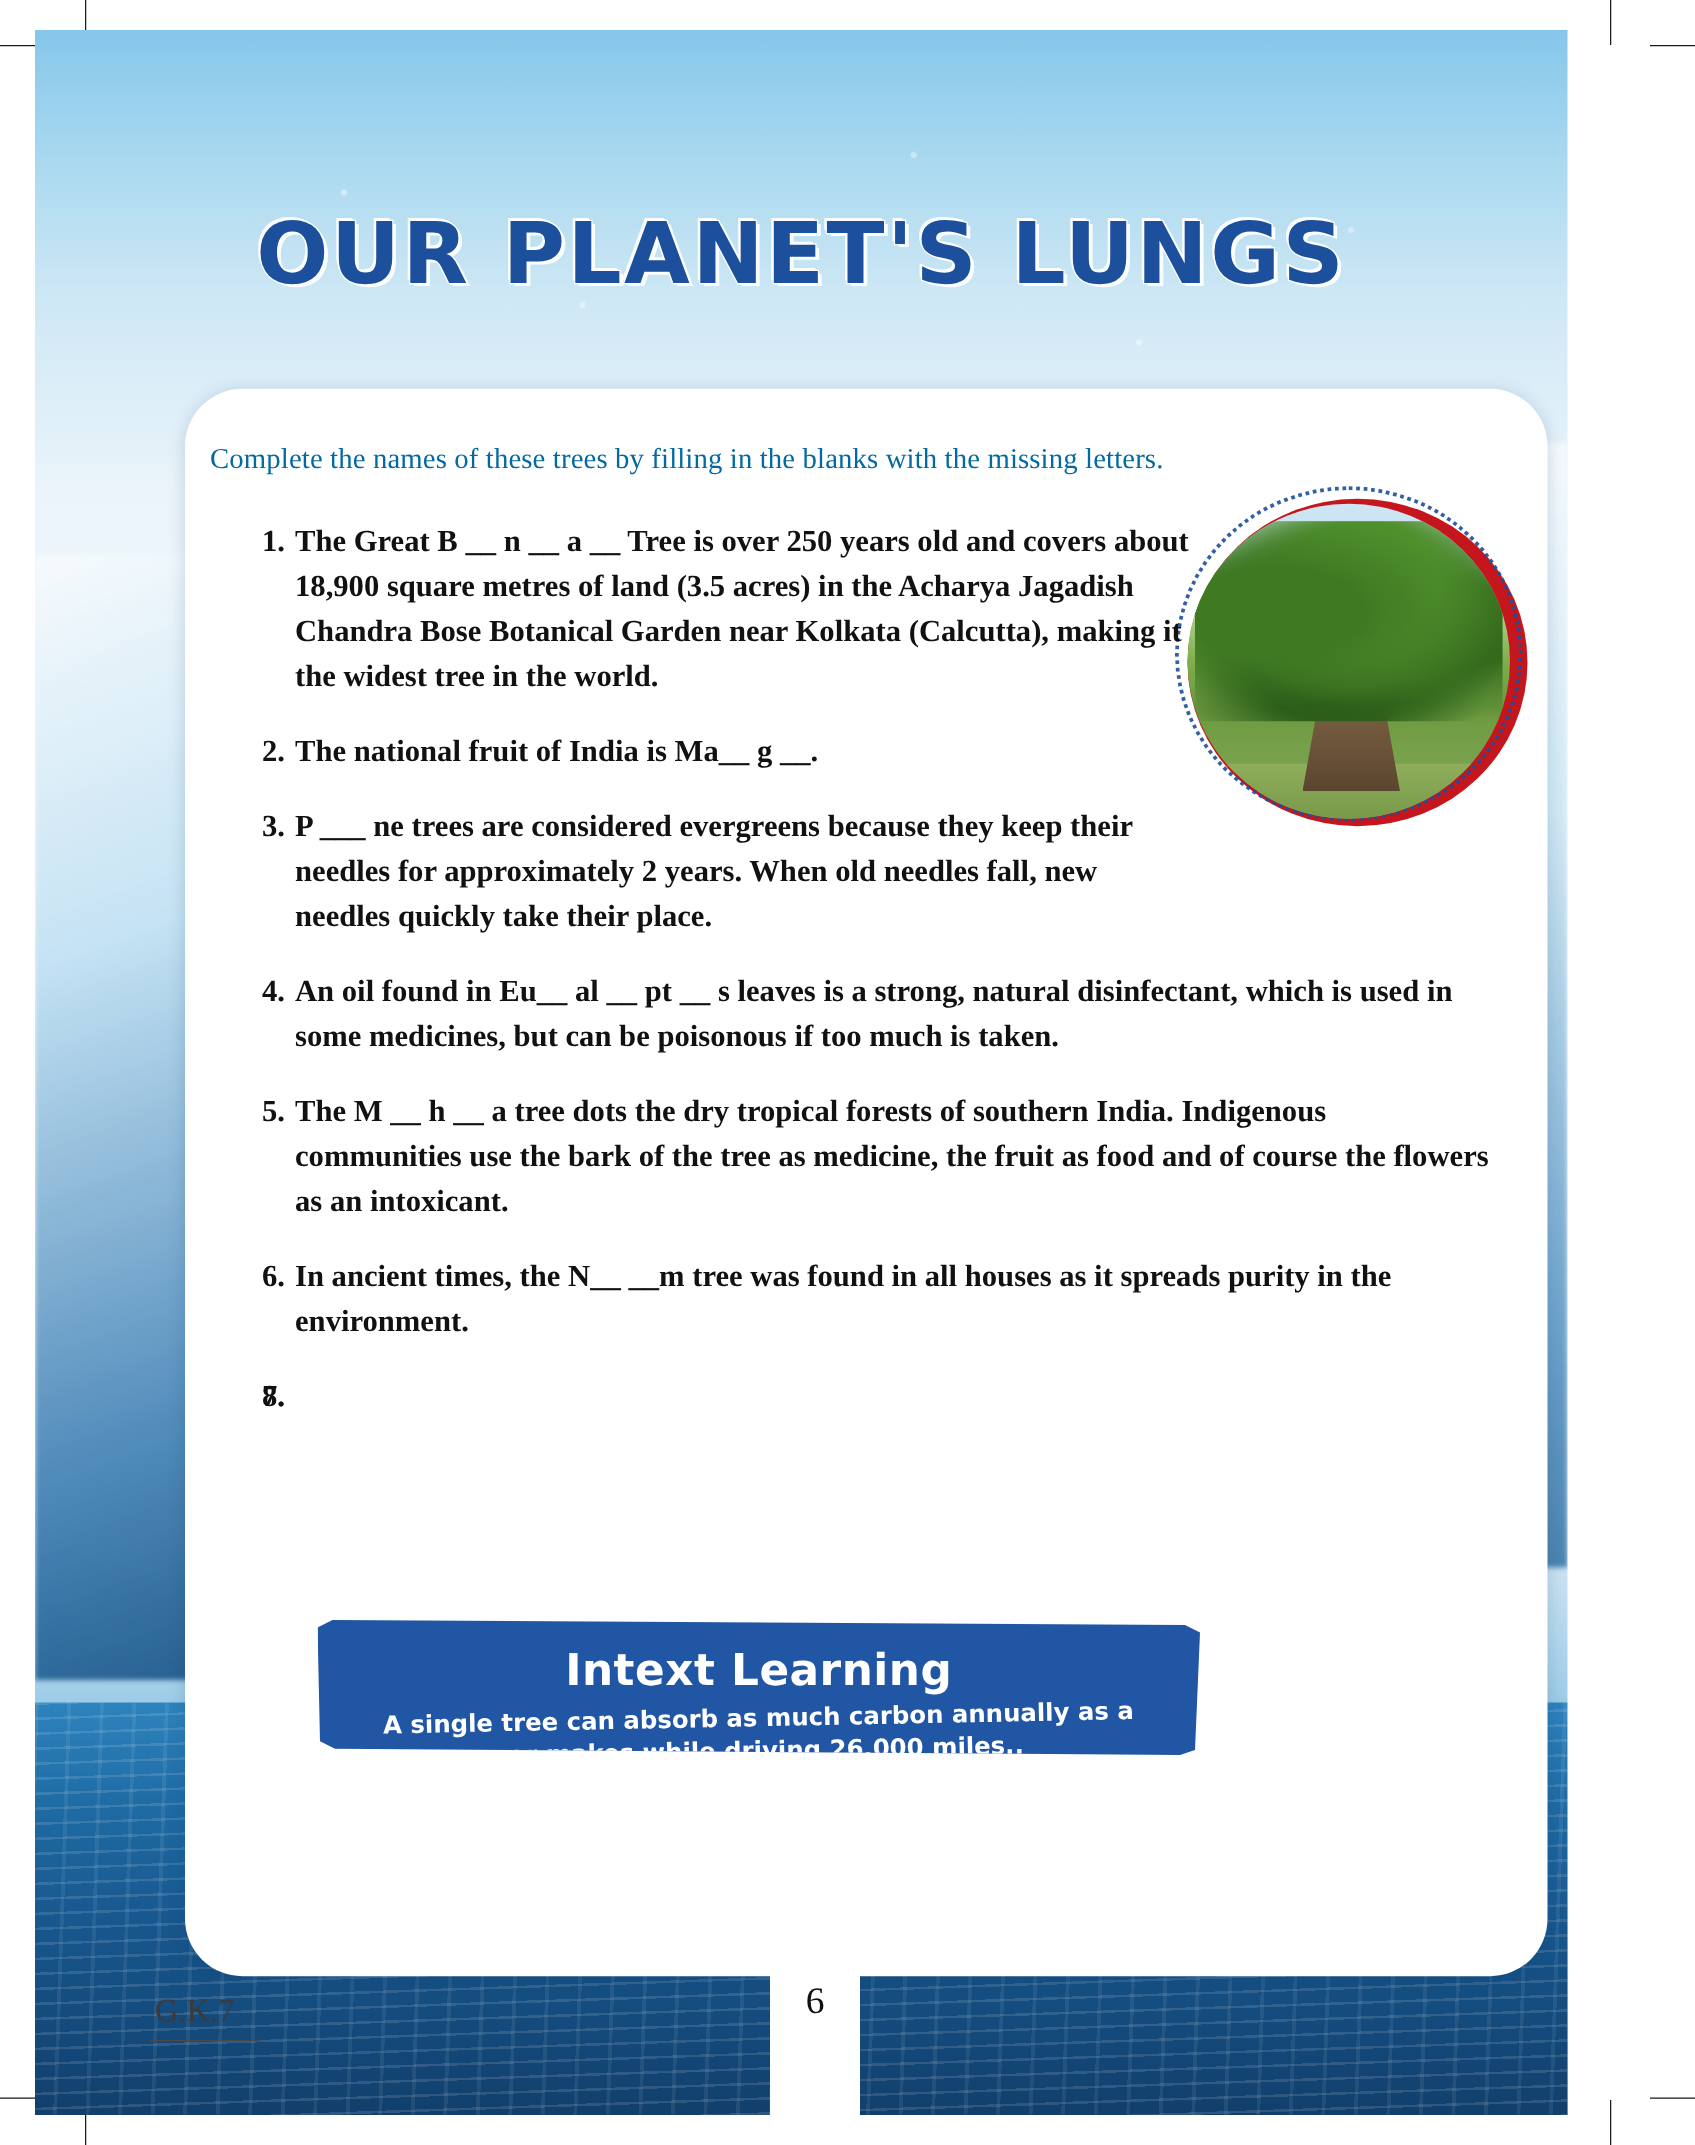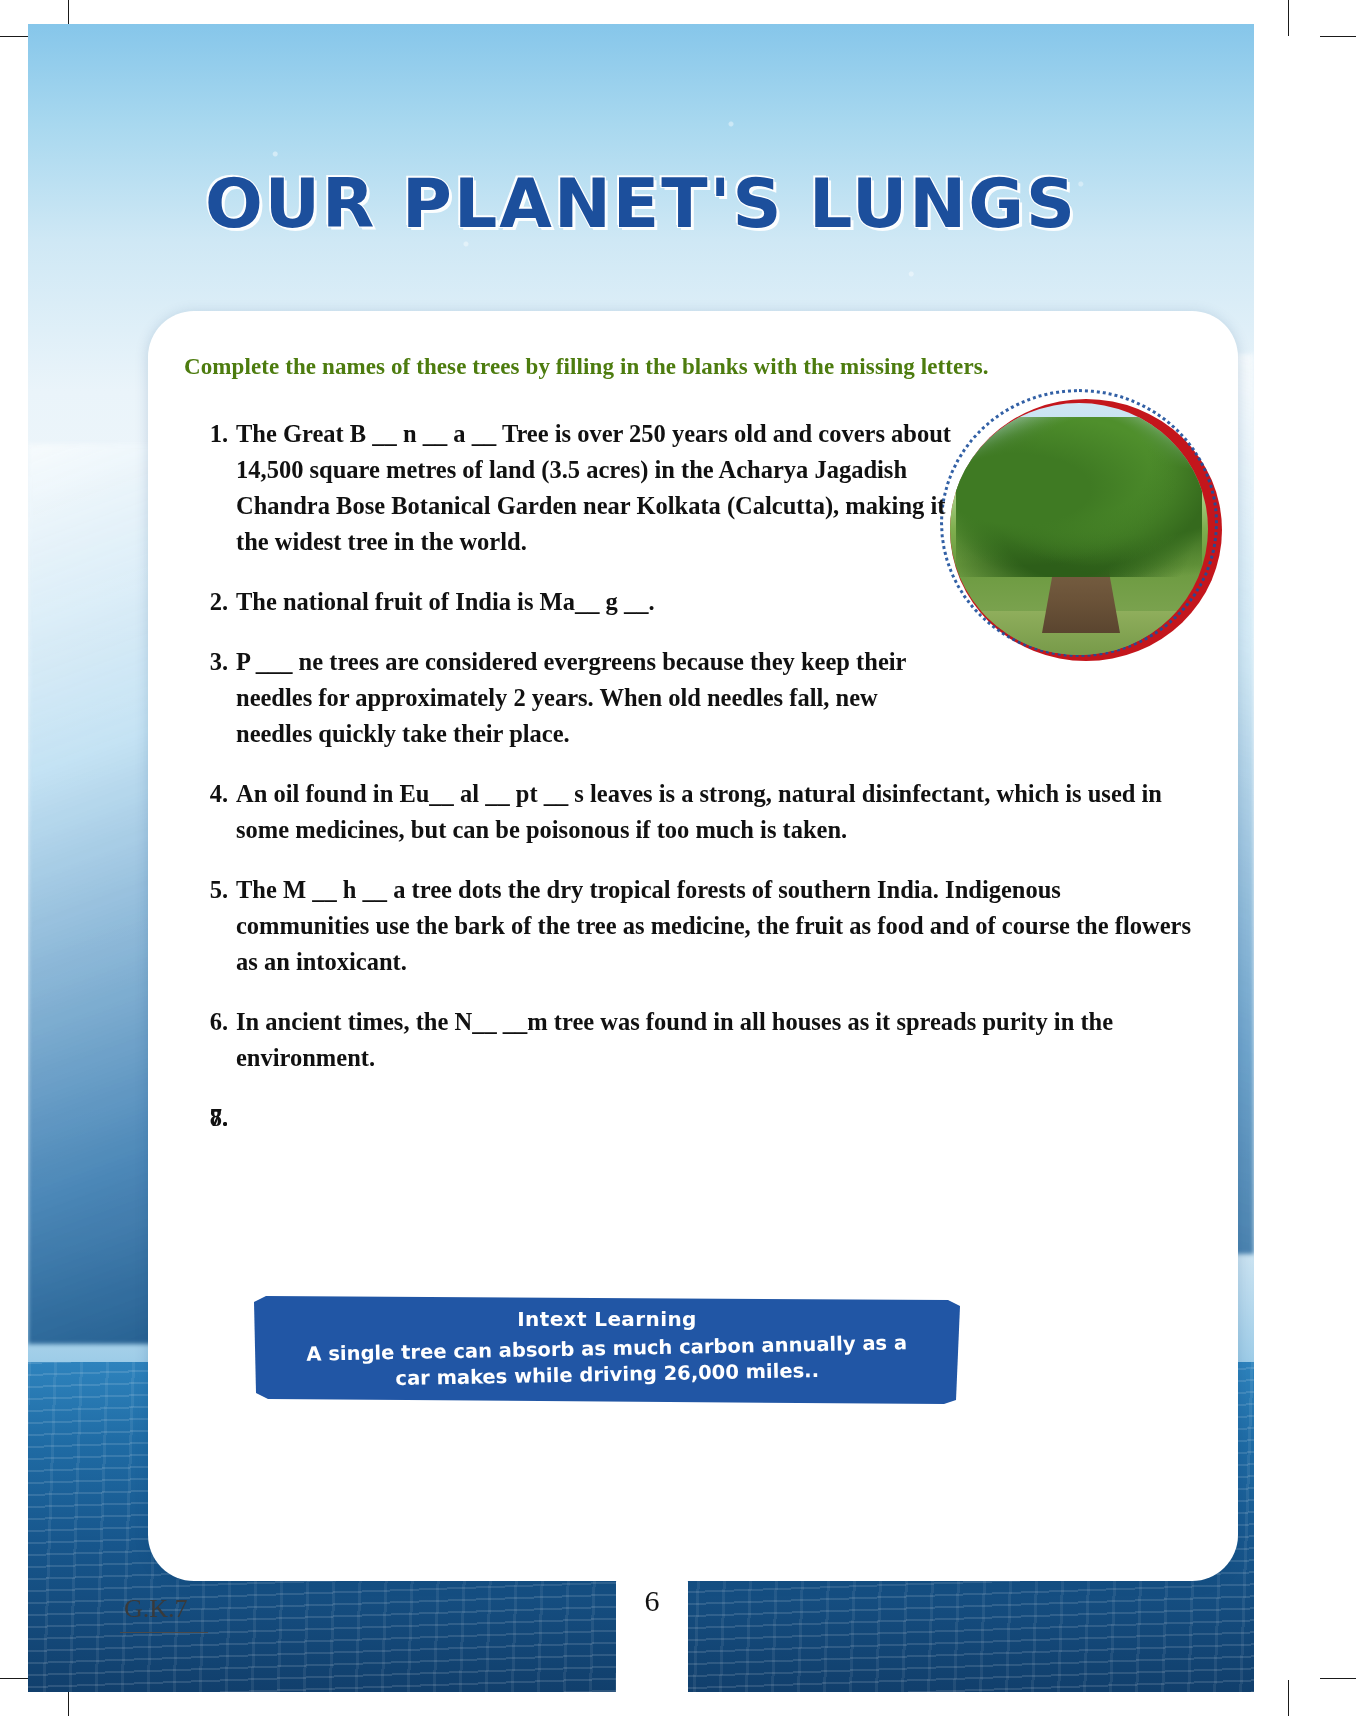--- a/index.html
+++ b/index.html
@@ -145,26 +145,26 @@
     top: 287px;
     width: 1090px;
     height: 1270px;
     background: #ffffff;
     border-radius: 46px;
     box-shadow: 0 2px 14px rgba(10,60,110,0.18);
   }
 
   .instruction {
     position: absolute;
-    left: 36px;
+    left: 20px;
     top: 43px;
     width: 1050px;
-    color: #4d7c0f;
+    color: #0369a1;
     font-family: "Liberation Serif", serif;
-    font-weight: 700;
+    font-weight: 400;
     font-size: 23px;
     letter-spacing: 0.1px;
   }
 
   .qlist {
     position: absolute;
     left: 40px;
     top: 105px;
     width: 1010px;
     list-style: none;
@@ -266,22 +266,22 @@
     top: 985px;
     width: 706px;
     height: 108px;
     background: #2156a5;
     clip-path: polygon(0 6px, 12px 0, 694px 4px, 706px 10px, 702px 104px, 690px 108px, 14px 103px, 2px 97px);
     color: #ffffff;
     text-align: center;
     font-family: "DejaVu Sans", sans-serif;
   }
   .banner-title {
-    margin-top: 11px;
-    font-size: 20px;
+    margin-top: 21px;
+    font-size: 35px;
     font-weight: 700;
     letter-spacing: .4px;
   }
   .banner-text {
     margin-top: 5px;
     font-size: 19.5px;
     font-weight: 700;
     line-height: 1.35;
     padding: 0 36px;
     transform: rotate(-1.1deg);
@@ -367,21 +367,21 @@
         <div class="img">
           <div class="ground"></div>
           <div class="trunk"></div>
           <div class="canopy"></div>
         </div>
       </div>
 
       <ul class="qlist">
         <li class="qitem narrow">
           <span class="num">1.</span>
-          <span>The Great B __ n __ a __ Tree is over 250 years old and covers about 14,500 square metres of land (3.5 acres) in the Acharya Jagadish Chandra Bose Botanical Garden near Kolkata (Calcutta), making it the widest tree in the world.</span>
+          <span>The Great B __ n __ a __ Tree is over 250 years old and covers about 18,900 square metres of land (3.5 acres) in the Acharya Jagadish Chandra Bose Botanical Garden near Kolkata (Calcutta), making it the widest tree in the world.</span>
         </li>
         <li class="qitem narrow">
           <span class="num">2.</span>
           <span>The national fruit of India is Ma__ g __.</span>
         </li>
         <li class="qitem narrow">
           <span class="num">3.</span>
           <span>P ___ ne trees are considered evergreens because they keep their needles for approximately 2 years. When old needles fall, new needles quickly take their place.</span>
         </li>
         <li class="qitem">

